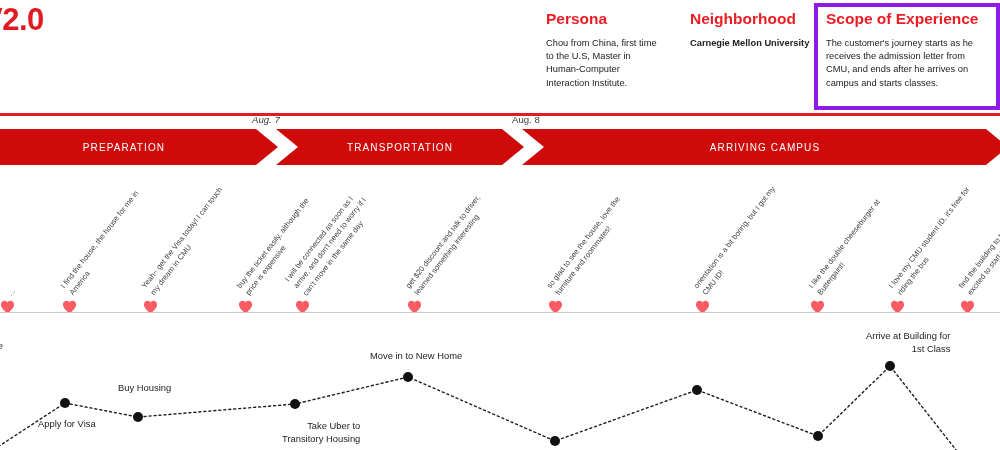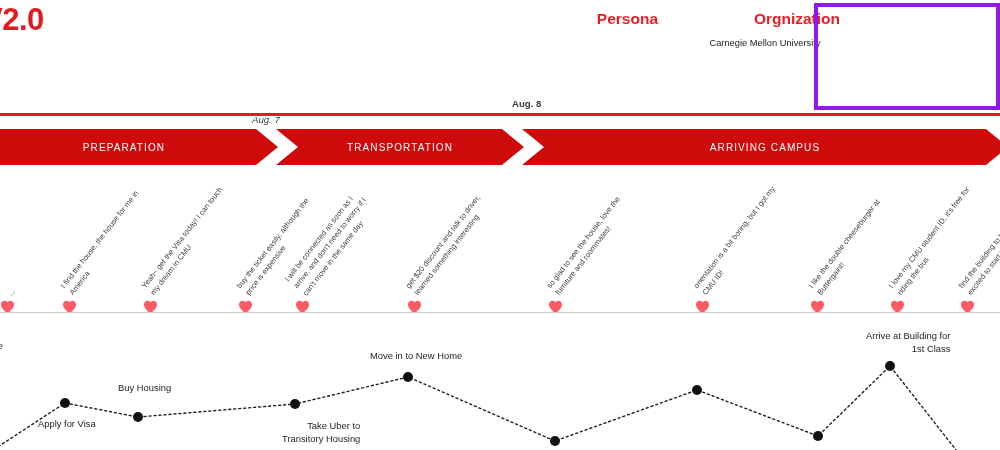--- a/index.html
+++ b/index.html
@@ -12,28 +12,28 @@
 
   
   .title{
     position:absolute;left:-18px;top:2px;
     font-size:31px;font-weight:bold;color:#e01b22;letter-spacing:-0.5px;
     white-space:nowrap;
   }
   .hdr-col{position:absolute;top:10px;}
   .hdr-col .h{
     font-size:15.5px;font-weight:bold;color:#ec1c24;
-    margin:0 0 9px 0;white-space:nowrap;text-align:right;
+    margin:0 0 9px 0;white-space:nowrap;
   }
   .hdr-col .b{
     font-size:9.3px;color:#222;line-height:1.42;
   }
   #col-persona{left:546px;width:112px;}
   #col-org{left:690px;width:150px;}
-  #col-org .b{font-weight:normal;white-space:nowrap;text-align:center;}
+  #col-org .b{font-weight:bold;white-space:nowrap;}
   #col-scope{left:826px;width:162px;}
 
   .scope-box{
     position:absolute;left:814px;top:3px;width:186px;height:107px;
     border:4px solid #8f1ae6;box-sizing:border-box;background:transparent;
   }
   .hdr-rule{
     position:absolute;left:0;top:113px;width:1000px;height:3px;background:#e01b22;
   }
 
@@ -52,21 +52,21 @@
   #chev-prep span{margin-right:18px;}
   #chev-trans{left:268px;width:248px;
     clip-path:polygon(0 0,calc(100% - 22px) 0,100% 50%,calc(100% - 22px) 100%,0 100%,22px 50%);}
   #chev-arrive{left:514px;width:486px;
     clip-path:polygon(0 0,calc(100% - 22px) 0,100% 50%,calc(100% - 22px) 100%,0 100%,22px 50%);}
 
   .date-lbl{
     position:absolute;font-size:9.6px;color:#3a3a3a;white-space:nowrap;
   }
   #date-aug7{left:252px;top:114px;font-style:italic;}
-  #date-aug8{left:512px;top:98px;font-weight:bold;}
+  #date-aug8{left:512px;top:114px;}
 
   
   .quote-band{position:absolute;left:0;top:168px;width:1000px;height:146px;}
   .quote{
     position:absolute;bottom:16px;
     transform-origin:left bottom;transform:rotate(-52deg);
     font-size:7.6px;color:#3d3d3d;line-height:1.5;
     width:128px;white-space:normal;
   }
   .heart{
@@ -86,27 +86,32 @@
 </style>
 </head>
 <body>
 
 <div id="root">
 
   <div class="title">V2.0</div>
 
   <div class="hdr-col" id="col-persona">
     <div class="h">Persona</div>
+    <div class="b">Chou from China, first time to the U.S, Master in Human-Computer Interaction Institute.</div>
   </div>
 
   <div class="hdr-col" id="col-org">
-    <div class="h">Orgnization</div>
+    <div class="h">Neighborhood</div>
     <div class="b">Carnegie Mellon University</div>
   </div>
 
+  <div class="hdr-col" id="col-scope">
+    <div class="h">Scope of Experience</div>
+    <div class="b">The customer's journey starts as he receives the admission letter from CMU, and ends after he arrives on campus and starts classes.</div>
+  </div>
 
   <div class="scope-box"></div>
   <div class="hdr-rule"></div>
 
   <div class="date-lbl" id="date-aug7">Aug. 7</div>
   <div class="date-lbl" id="date-aug8">Aug. 8</div>
 
   <div class="phase-band">
     <div class="chev" id="chev-prep">
       <span>PREPARATION</span>

